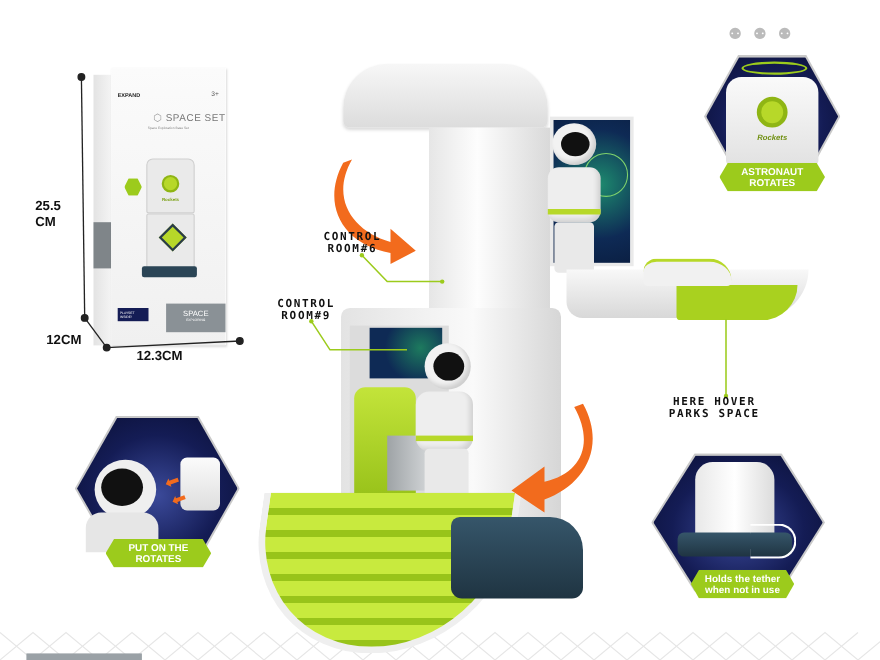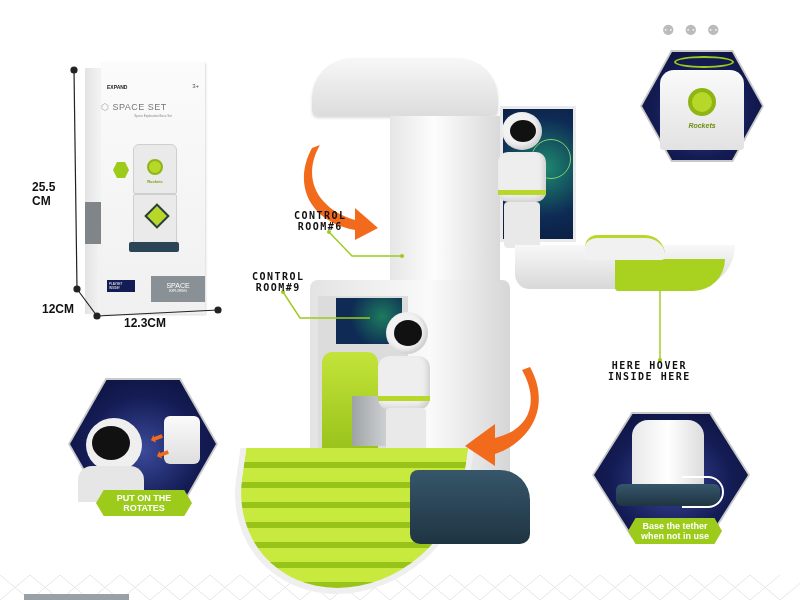--- a/index.html
+++ b/index.html
@@ -24,21 +24,21 @@
 <div class="abs" style="left:24px;top:594px;width:105px;height:6px;background:#9aa1a6;"></div>
 
 <div class="abs" style="left:85px;top:62px;width:120px;height:250px;">
 
   <div class="abs" style="left:0;top:6px;width:16px;height:246px;background:linear-gradient(90deg,#e3e3e3,#f4f4f4);"></div>
   <div class="abs" style="left:0;top:140px;width:16px;height:42px;background:#7f8589;"></div>
 
   <div class="abs" style="left:16px;top:0;width:104px;height:252px;background:linear-gradient(180deg,#fbfbfb,#f0f0f0);box-shadow:1px 1px 2px rgba(0,0,0,.15);">
     <div class="abs" style="left:6px;top:22px;font-size:5px;font-weight:bold;color:#222;">EXPAND</div>
     <div class="abs" style="right:6px;top:21px;font-size:6px;color:#555;">3+</div>
-    <div class="abs" style="left:0;width:104px;top:40px;text-align:left;font-size:9px;color:#777;letter-spacing:.5px;">
+    <div class="abs" style="left:0;width:104px;top:40px;text-align:right;font-size:9px;color:#777;letter-spacing:.5px;">
       <span style="color:#999;">⬡</span>
       <span>SPACE SET</span>
     </div>
     <div class="abs" style="left:0;width:104px;top:52px;text-align:center;font-size:3px;color:#888;">Space Exploration Base Set</div>
 
     <div class="abs" style="left:32px;top:82px;width:42px;height:48px;background:#eaeaea;border:1px solid #cfcfcf;border-radius:6px 6px 2px 2px;">
       <div class="abs" style="left:13px;top:14px;width:16px;height:16px;border-radius:50%;background:#b7d829;border:2px solid #8fb514;box-sizing:border-box;"></div>
       <div class="abs" style="left:0;width:42px;top:34px;text-align:center;font-size:4px;color:#7aa012;font-weight:bold;">Rockets</div>
     </div>
     <div class="abs" style="left:32px;top:132px;width:42px;height:48px;background:#eaeaea;border:1px solid #cfcfcf;border-radius:2px;">
@@ -141,31 +141,35 @@
 <div class="callout" style="left:294px;top:210px;">
   <div>CONTROL</div>
   <div>ROOM#6</div>
 </div>
 <div class="callout" style="left:252px;top:271px;">
   <div>CONTROL</div>
   <div>ROOM#9</div>
 </div>
 <div class="callout" style="left:608px;top:360px;">
   <div>HERE HOVER</div>
-  <div>INSIDE HERE</div>
+  <div>PARKS SPACE</div>
 </div>
 
 <div class="abs" style="left:640px;top:10px;width:130px;height:160px;">
   <div class="hexborder" style="left:0;top:40px;width:124px;height:112px;"></div>
   <div class="hex" style="left:2px;top:42px;width:120px;height:108px;"></div>
   <div class="abs" style="left:22px;top:12px;width:80px;height:40px;font-size:14px;color:#bbb;letter-spacing:10px;">⚉⚉⚉</div>
   <div class="abs" style="left:34px;top:46px;width:56px;height:8px;border:2px solid #9ccb1c;border-radius:50%;"></div>
   <div class="abs" style="left:20px;top:60px;width:84px;height:80px;background:linear-gradient(180deg,#fafafa,#e2e2e2);border-radius:14px 14px 4px 4px;">
     <div class="abs" style="left:28px;top:18px;width:28px;height:28px;border-radius:50%;background:#b7d829;border:4px solid #8fb514;box-sizing:border-box;"></div>
     <div class="abs" style="left:0;width:84px;top:52px;text-align:center;font-size:7px;color:#6f8f10;font-weight:bold;font-style:italic;">Rockets</div>
+  </div>
+  <div class="badge" style="left:14px;top:138px;width:84px;">
+    <div>ASTRONAUT</div>
+    <div>ROTATES</div>
   </div>
 </div>
 
 <div class="abs" style="left:68px;top:378px;width:160px;height:150px;">
   <div class="hexborder" style="left:0;top:0;width:150px;height:132px;"></div>
   <div class="hex" style="left:2px;top:2px;width:146px;height:128px;"></div>
   <div class="abs" style="left:18px;top:40px;width:56px;height:54px;border-radius:50%;background:#efefef;"></div>
   <div class="abs" style="left:24px;top:48px;width:38px;height:34px;border-radius:50%;background:#111;"></div>
   <div class="abs" style="left:10px;top:88px;width:66px;height:36px;border-radius:14px 14px 0 0;background:#e6e6e6;"></div>
   <div class="abs" style="left:96px;top:38px;width:36px;height:48px;background:linear-gradient(180deg,#fbfbfb,#dedede);border-radius:6px;"></div>
@@ -177,16 +181,16 @@
   </div>
 </div>
 
 <div class="abs" style="left:592px;top:412px;width:170px;height:140px;">
   <div class="hexborder" style="left:0;top:0;width:158px;height:126px;"></div>
   <div class="hex" style="left:2px;top:2px;width:154px;height:122px;"></div>
   <div class="abs" style="left:40px;top:8px;width:72px;height:70px;background:linear-gradient(90deg,#e8e8e8,#ffffff 50%,#dcdcdc);border-radius:16px 16px 4px 4px;"></div>
   <div class="abs" style="left:24px;top:72px;width:104px;height:22px;background:linear-gradient(180deg,#36566a,#1f3442);border-radius:6px;"></div>
   <div class="abs" style="left:90px;top:64px;width:40px;height:28px;border:2px solid #fff;border-left:none;border-radius:0 20px 20px 0;"></div>
   <div class="badge" style="left:36px;top:106px;width:82px;font-size:9px;">
-    <div>Base the tether</div>
+    <div>Holds the tether</div>
     <div>when not in use</div>
   </div>
 </div>
 
 </body></html>

